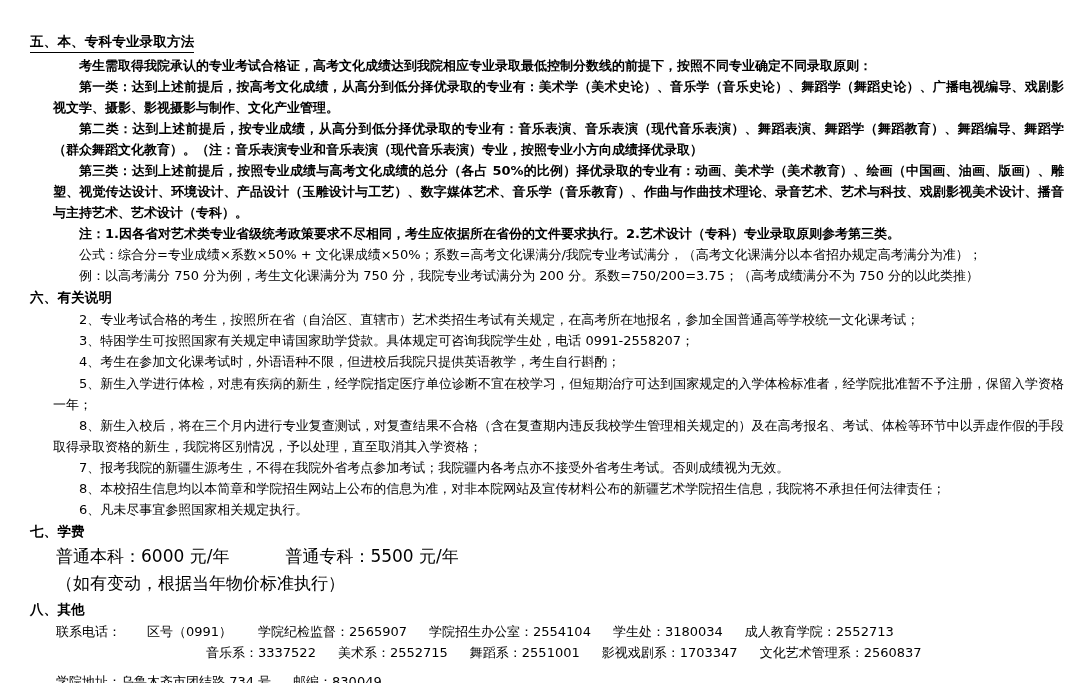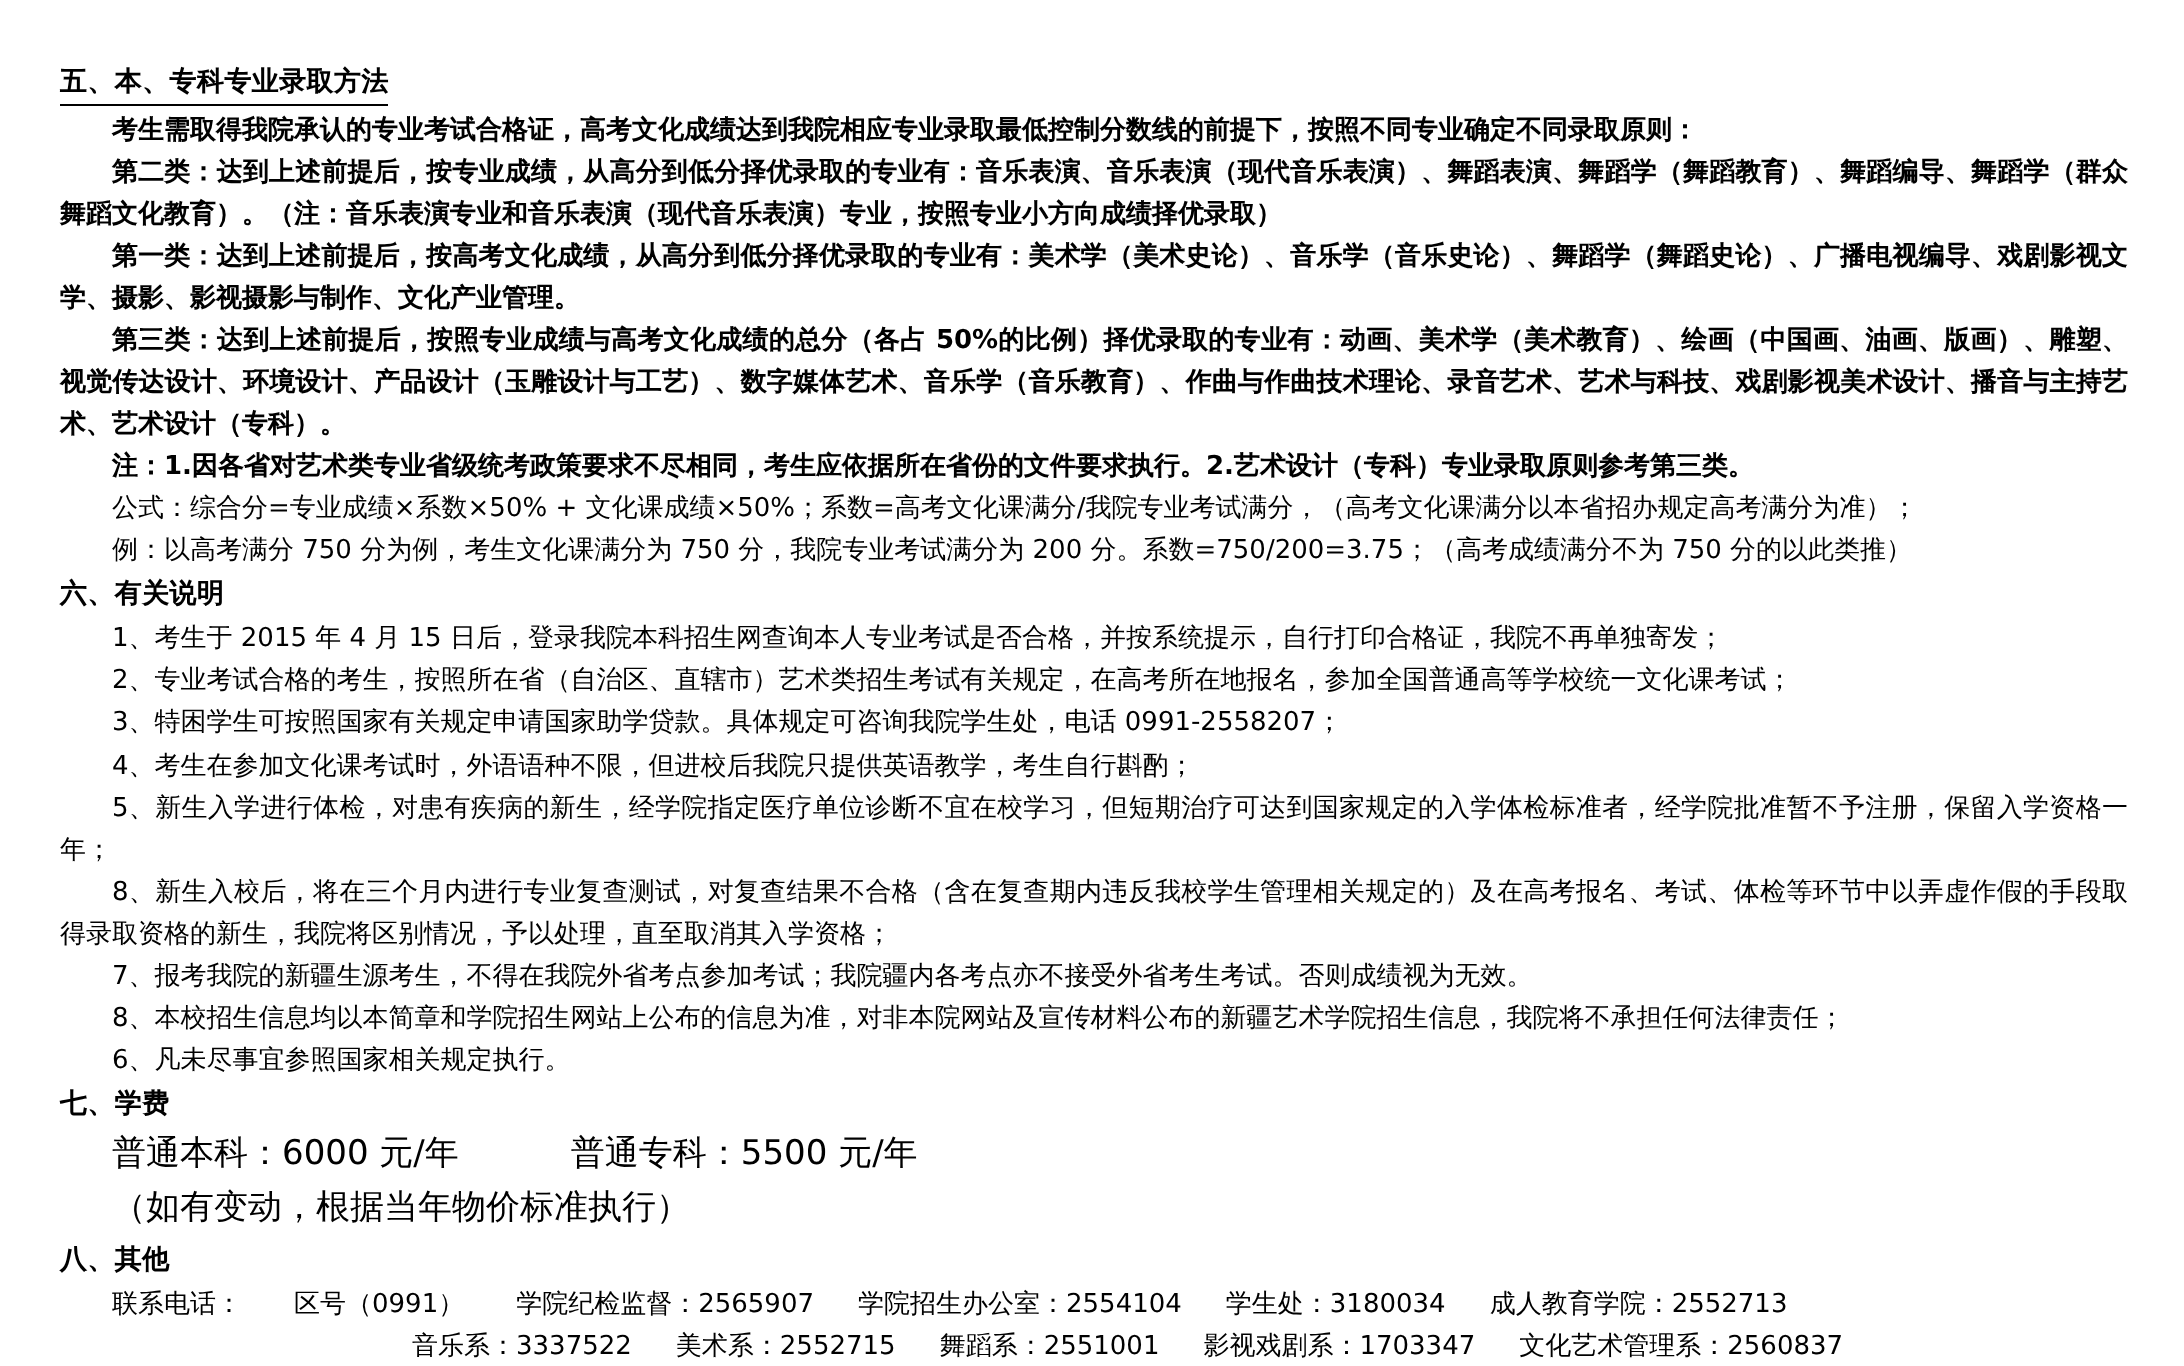--- a/index.html
+++ b/index.html
@@ -37,20 +37,21 @@
     margin: 0;
     font-size: 13px;
     line-height: 1.62;
     text-align: justify;
   }
   .ind {
     text-indent: 26px;
   }
   .body-blk {
     margin-bottom: 1px;
+    margin-left: 23px;
   }
   .b {
     font-weight: bold;
   }
   .sect {
     margin-top: 1px;
   }
   .item {
     text-indent: 26px;
     font-size: 13px;
@@ -78,35 +79,34 @@
 <body>
 
 <div class="page">
 
   <div class="sect">
     <div class="hdr">
       <span class="hdr rule">五、本、专科专业录取方法</span>
     </div>
     <div class="body-blk">
       <p class="ind b">考生需取得我院承认的专业考试合格证，高考文化成绩达到我院相应专业录取最低控制分数线的前提下，按照不同专业确定不同录取原则：</p>
+      <p class="ind b">第一类：达到上述前提后，按高考文化成绩，从高分到低分择优录取的专业有：美术学（美术史论）、音乐学（音乐史论）、舞蹈学（舞蹈史论）、广播电视编导、戏剧影视文学、摄影、影视摄影与制作、文化产业管理。</p>
       <p class="ind b">第二类：达到上述前提后，按专业成绩，从高分到低分择优录取的专业有：音乐表演、音乐表演（现代音乐表演）、舞蹈表演、舞蹈学（舞蹈教育）、舞蹈编导、舞蹈学（群众舞蹈文化教育）。（注：音乐表演专业和音乐表演（现代音乐表演）专业，按照专业小方向成绩择优录取）</p>
-      <p class="ind b">第一类：达到上述前提后，按高考文化成绩，从高分到低分择优录取的专业有：美术学（美术史论）、音乐学（音乐史论）、舞蹈学（舞蹈史论）、广播电视编导、戏剧影视文学、摄影、影视摄影与制作、文化产业管理。</p>
       <p class="ind b">第三类：达到上述前提后，按照专业成绩与高考文化成绩的总分（各占 50%的比例）择优录取的专业有：动画、美术学（美术教育）、绘画（中国画、油画、版画）、雕塑、视觉传达设计、环境设计、产品设计（玉雕设计与工艺）、数字媒体艺术、音乐学（音乐教育）、作曲与作曲技术理论、录音艺术、艺术与科技、戏剧影视美术设计、播音与主持艺术、艺术设计（专科）。</p>
       <p class="ind b">注：1.因各省对艺术类专业省级统考政策要求不尽相同，考生应依据所在省份的文件要求执行。2.艺术设计（专科）专业录取原则参考第三类。</p>
       <p class="ind">公式：综合分=专业成绩×系数×50% + 文化课成绩×50%；系数=高考文化课满分/我院专业考试满分，（高考文化课满分以本省招办规定高考满分为准）；</p>
       <p class="ind">例：以高考满分 750 分为例，考生文化课满分为 750 分，我院专业考试满分为 200 分。系数=750/200=3.75；（高考成绩满分不为 750 分的以此类推）</p>
     </div>
   </div>
 
   <div class="sect">
     <div class="hdr">
       <span>六、有关说明</span>
     </div>
     <div class="body-blk">
-      <p class="item">1、考生于 2015 年 4 月 15 日后，登录我院本科招生网查询本人专业考试是否合格，并按系统提示，自行打印合格证，我院不再单独寄发；</p>
       <p class="item">2、专业考试合格的考生，按照所在省（自治区、直辖市）艺术类招生考试有关规定，在高考所在地报名，参加全国普通高等学校统一文化课考试；</p>
       <p class="item">3、特困学生可按照国家有关规定申请国家助学贷款。具体规定可咨询我院学生处，电话 0991-2558207；</p>
       <p class="item">4、考生在参加文化课考试时，外语语种不限，但进校后我院只提供英语教学，考生自行斟酌；</p>
       <p class="item">5、新生入学进行体检，对患有疾病的新生，经学院指定医疗单位诊断不宜在校学习，但短期治疗可达到国家规定的入学体检标准者，经学院批准暂不予注册，保留入学资格一年；</p>
       <p class="item">8、新生入校后，将在三个月内进行专业复查测试，对复查结果不合格（含在复查期内违反我校学生管理相关规定的）及在高考报名、考试、体检等环节中以弄虚作假的手段取得录取资格的新生，我院将区别情况，予以处理，直至取消其入学资格；</p>
       <p class="item">7、报考我院的新疆生源考生，不得在我院外省考点参加考试；我院疆内各考点亦不接受外省考生考试。否则成绩视为无效。</p>
       <p class="item">8、本校招生信息均以本简章和学院招生网站上公布的信息为准，对非本院网站及宣传材料公布的新疆艺术学院招生信息，我院将不承担任何法律责任；</p>
       <p class="item">6、凡未尽事宜参照国家相关规定执行。</p>
     </div>
   </div>

